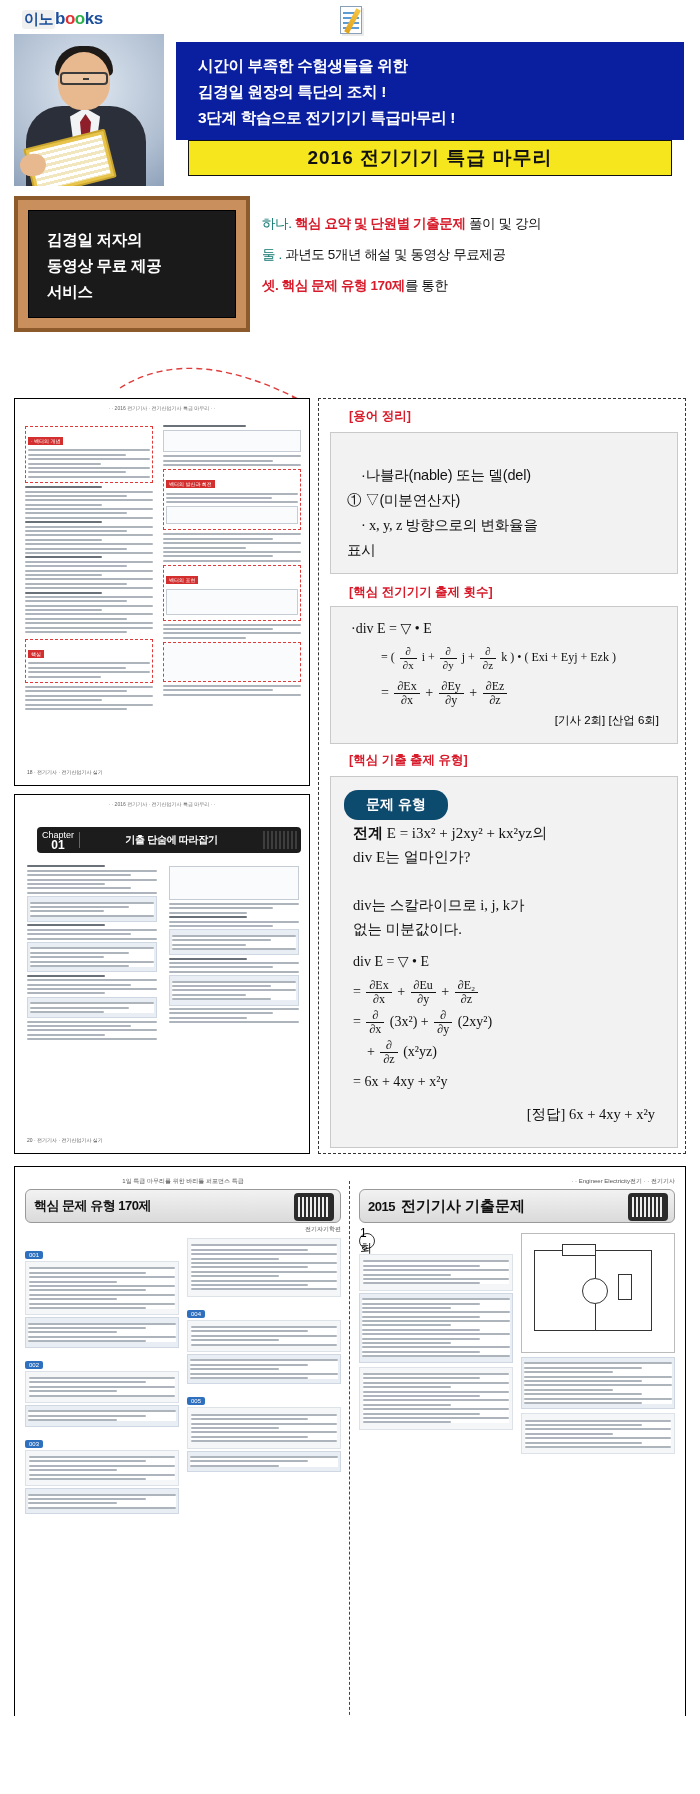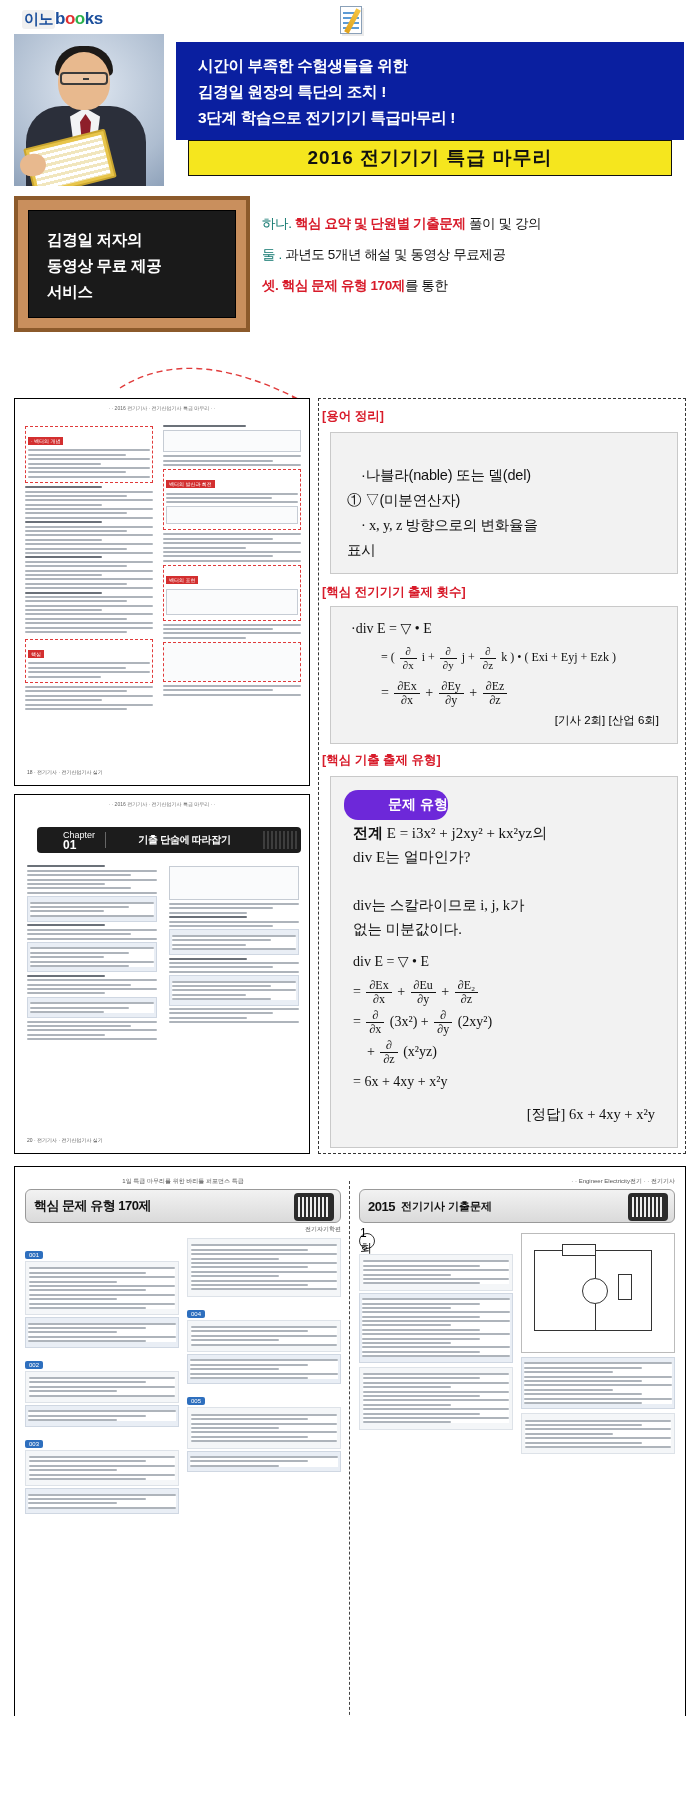--- a/index.html
+++ b/index.html
@@ -208,20 +208,21 @@
                   border: 1px dashed #333; background: #fff; }
   .panel-bottom { left: 14px; top: 1166px; width: 672px; height: 614px; border: 1px solid #000; }
 
   
   .ann-label {
     position: absolute;
     font-size: 12.5px; font-weight: bold;
     color: #d81b2a;
     background: #fff;
     white-space: nowrap;
+    margin-left: 27px;
   }
   .ann-1 { left: 322px; top: 408px; }
   .ann-2 { left: 322px; top: 584px; }
   .ann-3 { left: 322px; top: 752px; }
 
   .formula-box {
     position: absolute;
     background: #f2f2f2;
     border: 1px solid #c9c9c9;
   }
@@ -242,23 +243,23 @@
   }
   .frac .num { border-bottom: 1px solid #111; padding: 0 3px; display: block; }
   .frac .den { padding: 0 3px; display: block; }
   .fb-2 .src { font-size: 11.5px; text-align: right; padding-right: 18px; margin-top: 6px;
                font-family: "Liberation Sans", sans-serif; }
 
   .type-badge {
     position: absolute;
     left: 344px; top: 790px;
     width: 104px; height: 30px;
-    background: #6d28d9;
+    background: #0c4a6e;
     border-radius: 14px;
-    display: flex; align-items: center; justify-content: flex-end;
+    display: flex; align-items: center; justify-content: center;
   }
   .type-badge span { color: #fff; font-size: 14px; font-weight: bold; }
 
   .fb-3 .content {
     padding: 44px 0 0 22px;
     font-family: "Liberation Serif", serif;
     color: #111;
   }
   .fb-3 .q1 { font-size: 15px; line-height: 24px; }
   .fb-3 .q1 b { color: #111; }
@@ -287,42 +288,42 @@
   .redbox { border: 1px dashed #e03b3b; padding: 2px; margin: 3px 0; }
   .redtitle { background: #d32f2f; color: #fff; font-size: 5px; padding: 1px 3px; display: inline-block; }
   .formula-mini { border: 1px solid #c6ccd4; background: #fafbfc; height: 22px; margin: 3px 0; }
 
   
   .chap {
     position: absolute; left: 16px; top: 26px; width: 264px; height: 26px;
     background: #1c1c1c; border-radius: 4px;
     display: flex; align-items: center; color: #fff;
   }
-  .chap .num { width: 42px; font-size: 9px; line-height: 10px; margin-left: 26px; }
+  .chap .num { width: 42px; text-align: center; font-size: 9px; line-height: 10px; }
   .chap .num b { font-size: 12px; display: block; }
   .chap .sep { width: 1px; height: 16px; background: #666; }
   .chap .ttl { flex: 1; text-align: center; font-size: 10px; font-weight: bold; letter-spacing: -0.3px; }
   .chap .dots { width: 34px; height: 18px; margin-right: 4px;
                 background: repeating-linear-gradient(90deg,#555 0 2px,transparent 2px 4px); opacity:.6;}
 
   
   .bp-left { position: absolute; left: 10px; top: 10px; width: 316px; height: 590px; }
   .bp-right { position: absolute; left: 344px; top: 10px; width: 316px; height: 590px; }
   .bp-divider { position: absolute; left: 334px; top: 14px; width: 0; height: 584px;
                 border-left: 1px dashed #444; }
 
   .title-pill {
     height: 34px; border-radius: 6px;
     background: linear-gradient(#f2f2f2,#dadada);
     border: 1px solid #999;
     display: flex; align-items: center; padding: 0 8px;
     position: relative;
   }
   .title-pill .t1 { font-size: 13px; font-weight: bold; color: #111; letter-spacing: -0.5px; }
-  .title-pill .t2 { font-size: 11px; font-weight: bold; color: #111; margin-left: 6px; }
+  .title-pill .t2 { font-size: 15px; font-weight: bold; color: #111; margin-left: 6px; }
   .title-pill .badge {
     position: absolute; right: 6px; top: 3px; width: 40px; height: 28px;
     background: #2b2b2b; border-radius: 4px;
   }
   .title-pill .badge i {
     position: absolute; left: 4px; top: 4px; right: 4px; bottom: 4px;
     background: repeating-linear-gradient(90deg,#eee 0 2px,#2b2b2b 2px 4px);
   }
   .small-caption { font-size: 6px; color: #555; text-align: right; margin-top: 2px; }
 

